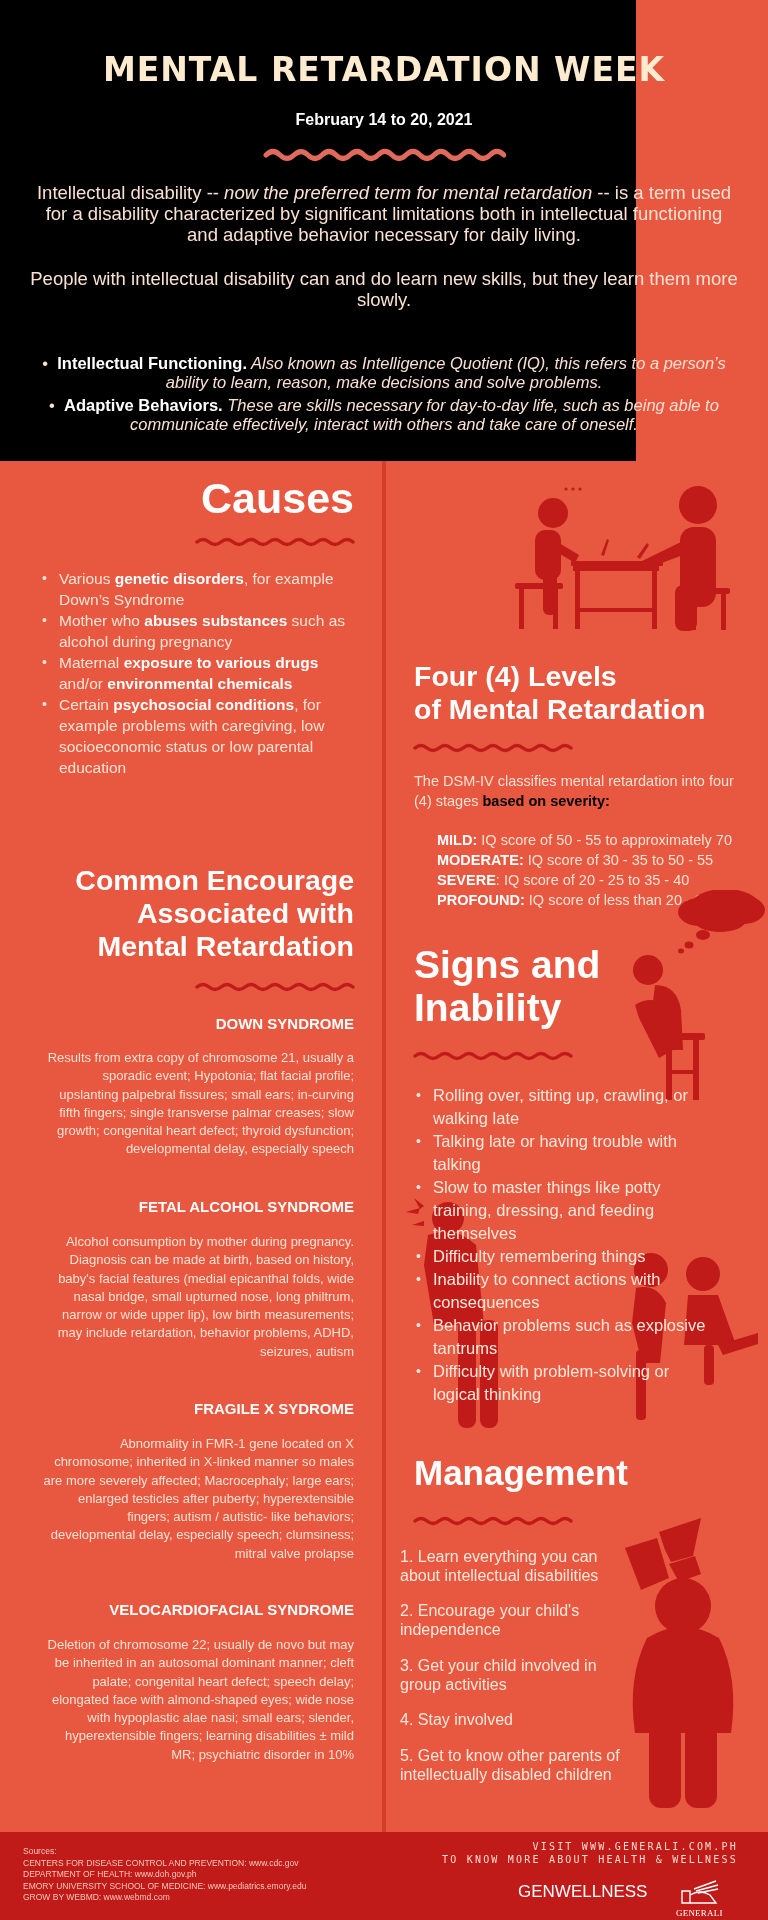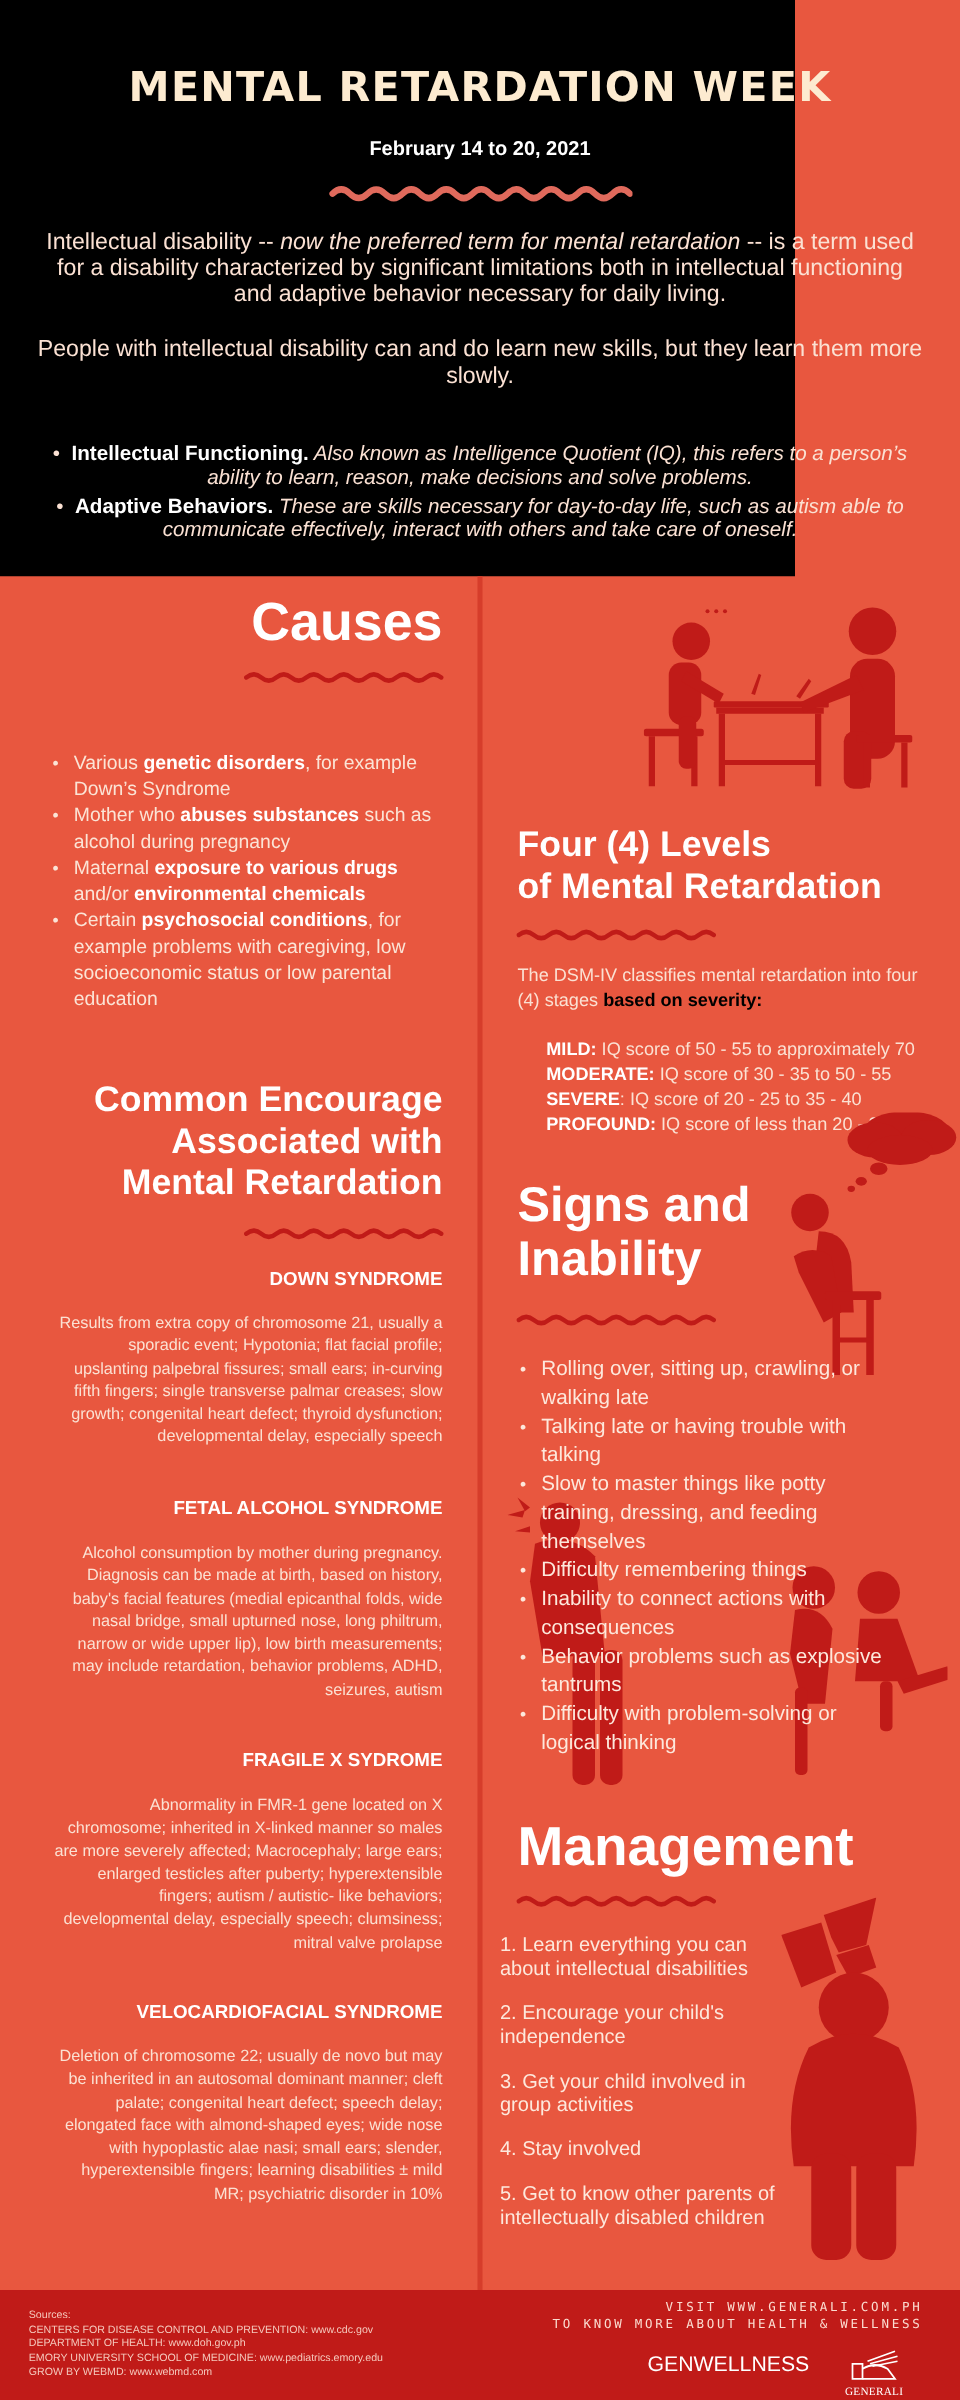--- a/index.html
+++ b/index.html
@@ -13,21 +13,21 @@
   .hdr-wave { position: absolute; top: 148px; left: 262px; }
   .intro { position: absolute; top: 182px; left: 30px; width: 708px; font-size: 18.5px; line-height: 21px; color: #fbe1d3; }
   .intro2 { position: absolute; top: 268px; left: 30px; width: 708px; font-size: 18.5px; line-height: 21px; color: #fbe1d3; }
   .def { position: absolute; left: 30px; width: 708px; font-size: 16.5px; line-height: 19px; color: #fbe1d3; }
   .def b { color: #fff; }
   .def i { font-style: italic; }
 
   .divider { position: absolute; left: 382px; top: 461px; width: 4px; height: 1374px; background: #d63d2b; }
 
   .h-big { position: absolute; font-weight: bold; color: #fff; }
-  .col-left-text { position: absolute; left: 40px; width: 320px; font-size: 15.5px; line-height: 21px; color: #fbe4d6; margin-top: 32px; }
+  .col-left-text { position: absolute; left: 40px; width: 320px; font-size: 15.5px; line-height: 21px; color: #fbe4d6; }
   ul.bul { list-style: none; }
   ul.bul li { position: relative; padding-left: 19px; }
   ul.bul li::before { content: "•"; position: absolute; left: 2px; top: 0; font-size: 14px; }
   ul.bul b { color: #fff; }
 
   .syn-title { position: absolute; left: 40px; width: 314px; text-align: right; font-weight: bold; font-size: 15px; color: #fff; }
   .syn-body { position: absolute; left: 40px; width: 314px; text-align: right; font-size: 13px; line-height: 18.3px; color: #fbe1d3; }
 
   .lvl-intro { position: absolute; left: 414px; width: 340px; font-size: 14.5px; line-height: 20px; color: #fbe1d3; }
   .lvl-list { position: absolute; left: 414px; top: 830px; width: 340px; font-size: 14.5px; line-height: 20px; color: #fbe1d3; margin-left: 23px; }
@@ -51,21 +51,21 @@
 
 <div class="header">
   <div class="main-title">MENTAL RETARDATION WEEK</div>
   <div class="date">February 14 to 20, 2021</div>
   <svg class="wave hdr-wave" width="244" height="14" viewBox="0 0 244 14">
     <path d="M4 7 q7 -7 14 0 t14 0 t14 0 t14 0 t14 0 t14 0 t14 0 t14 0 t14 0 t14 0 t14 0 t14 0 t14 0 t14 0 t14 0 t14 0 t14 0" fill="none" stroke="#e06a5c" stroke-width="5" stroke-linecap="round"></path>
   </svg>
   <p class="intro"><span>Intellectual disability -- </span><i>now the preferred term for mental retardation</i><span> -- is a term used for a disability characterized by significant limitations both in intellectual functioning and adaptive behavior necessary for daily living.</span></p>
   <p class="intro2">People with intellectual disability can and do learn new skills, but they learn them more slowly.</p>
   <p class="def" style="top:354px;">•&nbsp; <b>Intellectual Functioning.</b><i> Also known as Intelligence Quotient (IQ), this refers to a person’s ability to learn, reason, make decisions and solve problems.</i></p>
-  <p class="def" style="top:396px;">•&nbsp; <b>Adaptive Behaviors.</b><i> These are skills necessary for day-to-day life, such as autism able to communicate effectively, interact with others and take care of oneself.</i></p>
+  <p class="def" style="top:396px;">•&nbsp; <b>Adaptive Behaviors.</b><i> These are skills necessary for day-to-day life, such as being able to communicate effectively, interact with others and take care of oneself.</i></p>
 </div>
 
 <div class="divider"></div>
 
 <div class="h-big" style="left:40px; top:474px; width:314px; text-align:right; font-size:43px;">Causes</div>
 <svg class="wave" style="position:absolute; left:195px; top:537px;" width="162" height="10" viewBox="0 0 162 10">
   <path d="M2 5 q6 -5 12 0 t12 0 t12 0 t12 0 t12 0 t12 0 t12 0 t12 0 t12 0 t12 0 t12 0 t12 0 t12 0" fill="none" stroke="#c01b18" stroke-width="3.5" stroke-linecap="round"></path>
 </svg>
 <ul class="bul col-left-text" style="top:568px;">
   <li><span>Various </span><b>genetic disorders</b><span>, for example Down’s Syndrome</span></li>
@@ -188,21 +188,21 @@
 <ul class="bul signs">
   <li>Rolling over, sitting up, crawling, or walking late</li>
   <li>Talking late or having trouble with talking</li>
   <li>Slow to master things like potty training, dressing, and feeding themselves</li>
   <li>Difficulty remembering things</li>
   <li>Inability to connect actions with consequences</li>
   <li>Behavior problems such as explosive tantrums</li>
   <li>Difficulty with problem-solving or logical thinking</li>
 </ul>
 
-<div class="h-big" style="left:414px; top:1453px; font-size:44px;">Management</div>
+<div class="h-big" style="left:414px; top:1453px; font-size:35px;">Management</div>
 <svg class="wave" style="position:absolute; left:413px; top:1516px;" width="162" height="10" viewBox="0 0 162 10">
   <path d="M2 5 q6 -5 12 0 t12 0 t12 0 t12 0 t12 0 t12 0 t12 0 t12 0 t12 0 t12 0 t12 0 t12 0 t12 0" fill="none" stroke="#c01b18" stroke-width="3.5" stroke-linecap="round"></path>
 </svg>
 <div class="mgmt" style="top:1548px;">1. Learn everything you can about intellectual disabilities</div>
 <div class="mgmt" style="top:1602px;">2. Encourage your child's independence</div>
 <div class="mgmt" style="top:1657px;">3. Get your child involved in group activities</div>
 <div class="mgmt" style="top:1711px;">4. Stay involved</div>
 <div class="mgmt" style="top:1747px;">5. Get to know other parents of intellectually disabled children</div>
 
 <svg class="illus" style="left:625px; top:1518px;" width="120" height="292" viewBox="0 0 120 292">

